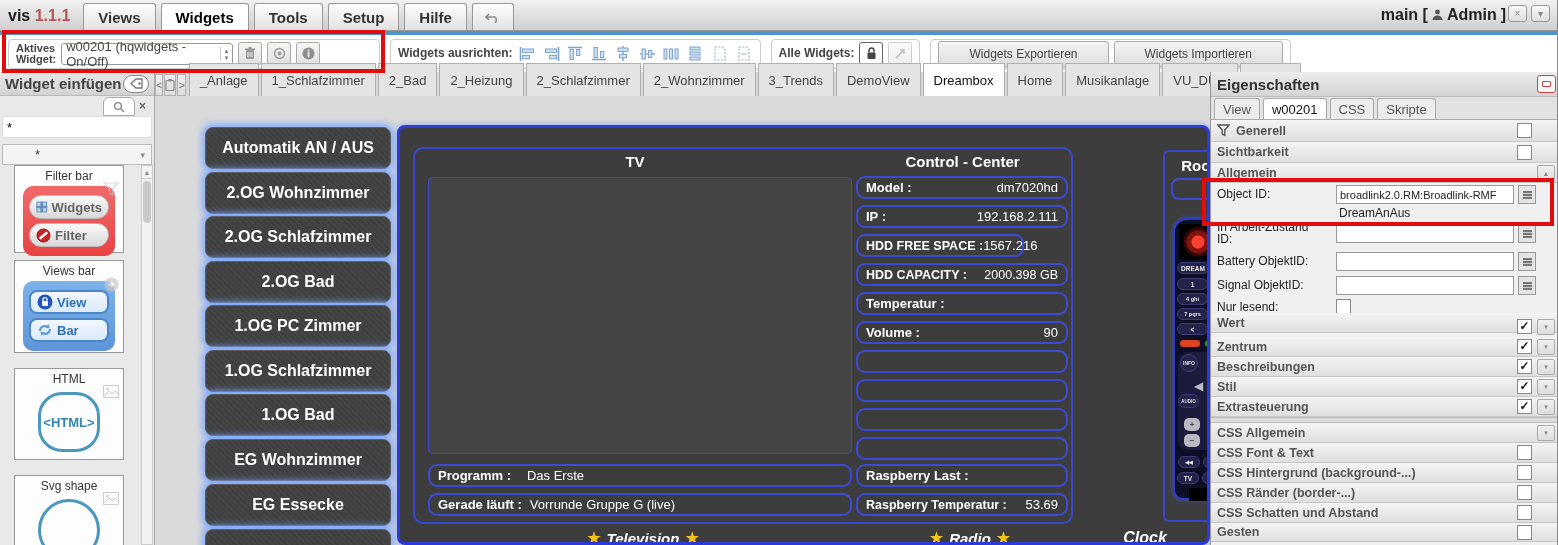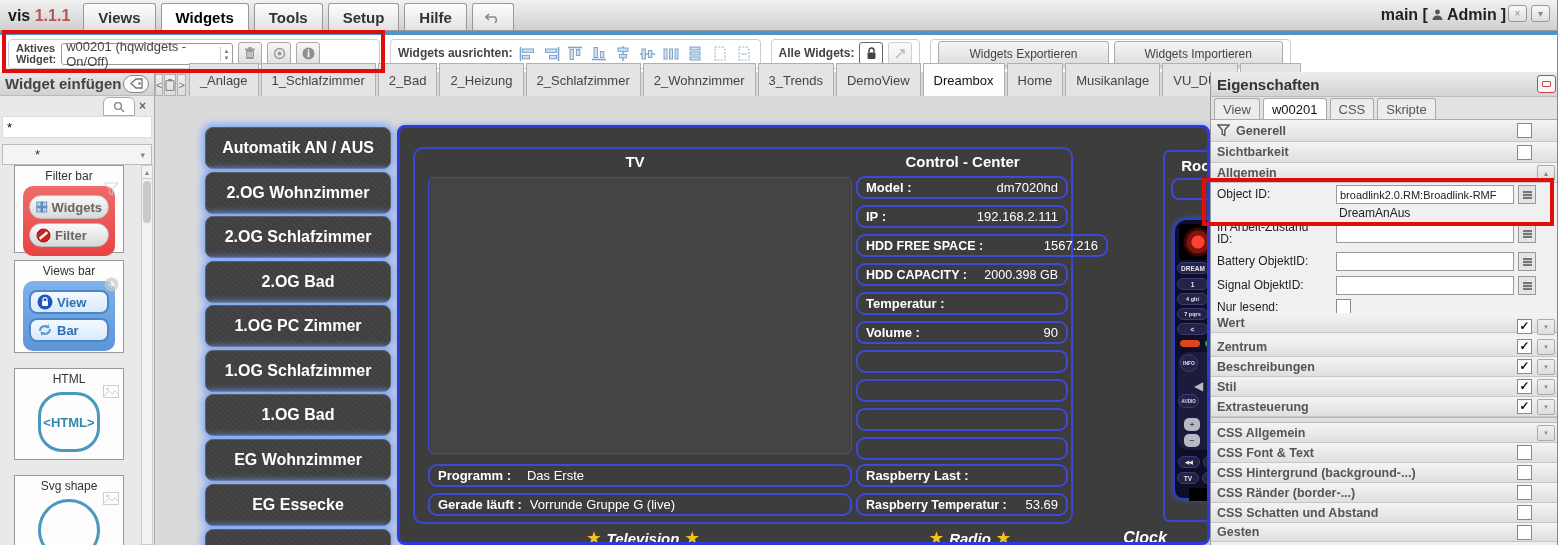--- a/index.html
+++ b/index.html
@@ -535,21 +535,21 @@
 
         <div class="vtitle" style="left:441px; top:4px; width:213px;">Control - Center</div>
         <div class="vrow" style="left:441px; top:27px;  width:212px;">
             <span class="lbl">Model :</span>
             <span class="val">dm7020hd</span>
           </div>
         <div class="vrow" style="left:441px; top:56px;  width:212px;">
             <span class="lbl">IP :</span>
             <span class="val">192.168.2.111</span>
           </div>
-        <div class="vrow" style="left:441px; top:85px;  width:252px;">
+        <div class="vrow" style="left:441px; top:85px;  width:168px;">
             <span class="lbl" style="font-size:12.5px;">HDD FREE SPACE :</span>
             <span class="val">1567.216</span>
           </div>
         <div class="vrow" style="left:441px; top:114px; width:212px;">
             <span class="lbl" style="font-size:12.5px;">HDD CAPACITY :</span>
             <span class="val" style="font-size:12.5px;">2000.398 GB</span>
           </div>
         <div class="vrow" style="left:441px; top:143px; width:212px;">
             <span class="lbl">Temperatur :</span>
             <span class="val"></span>

